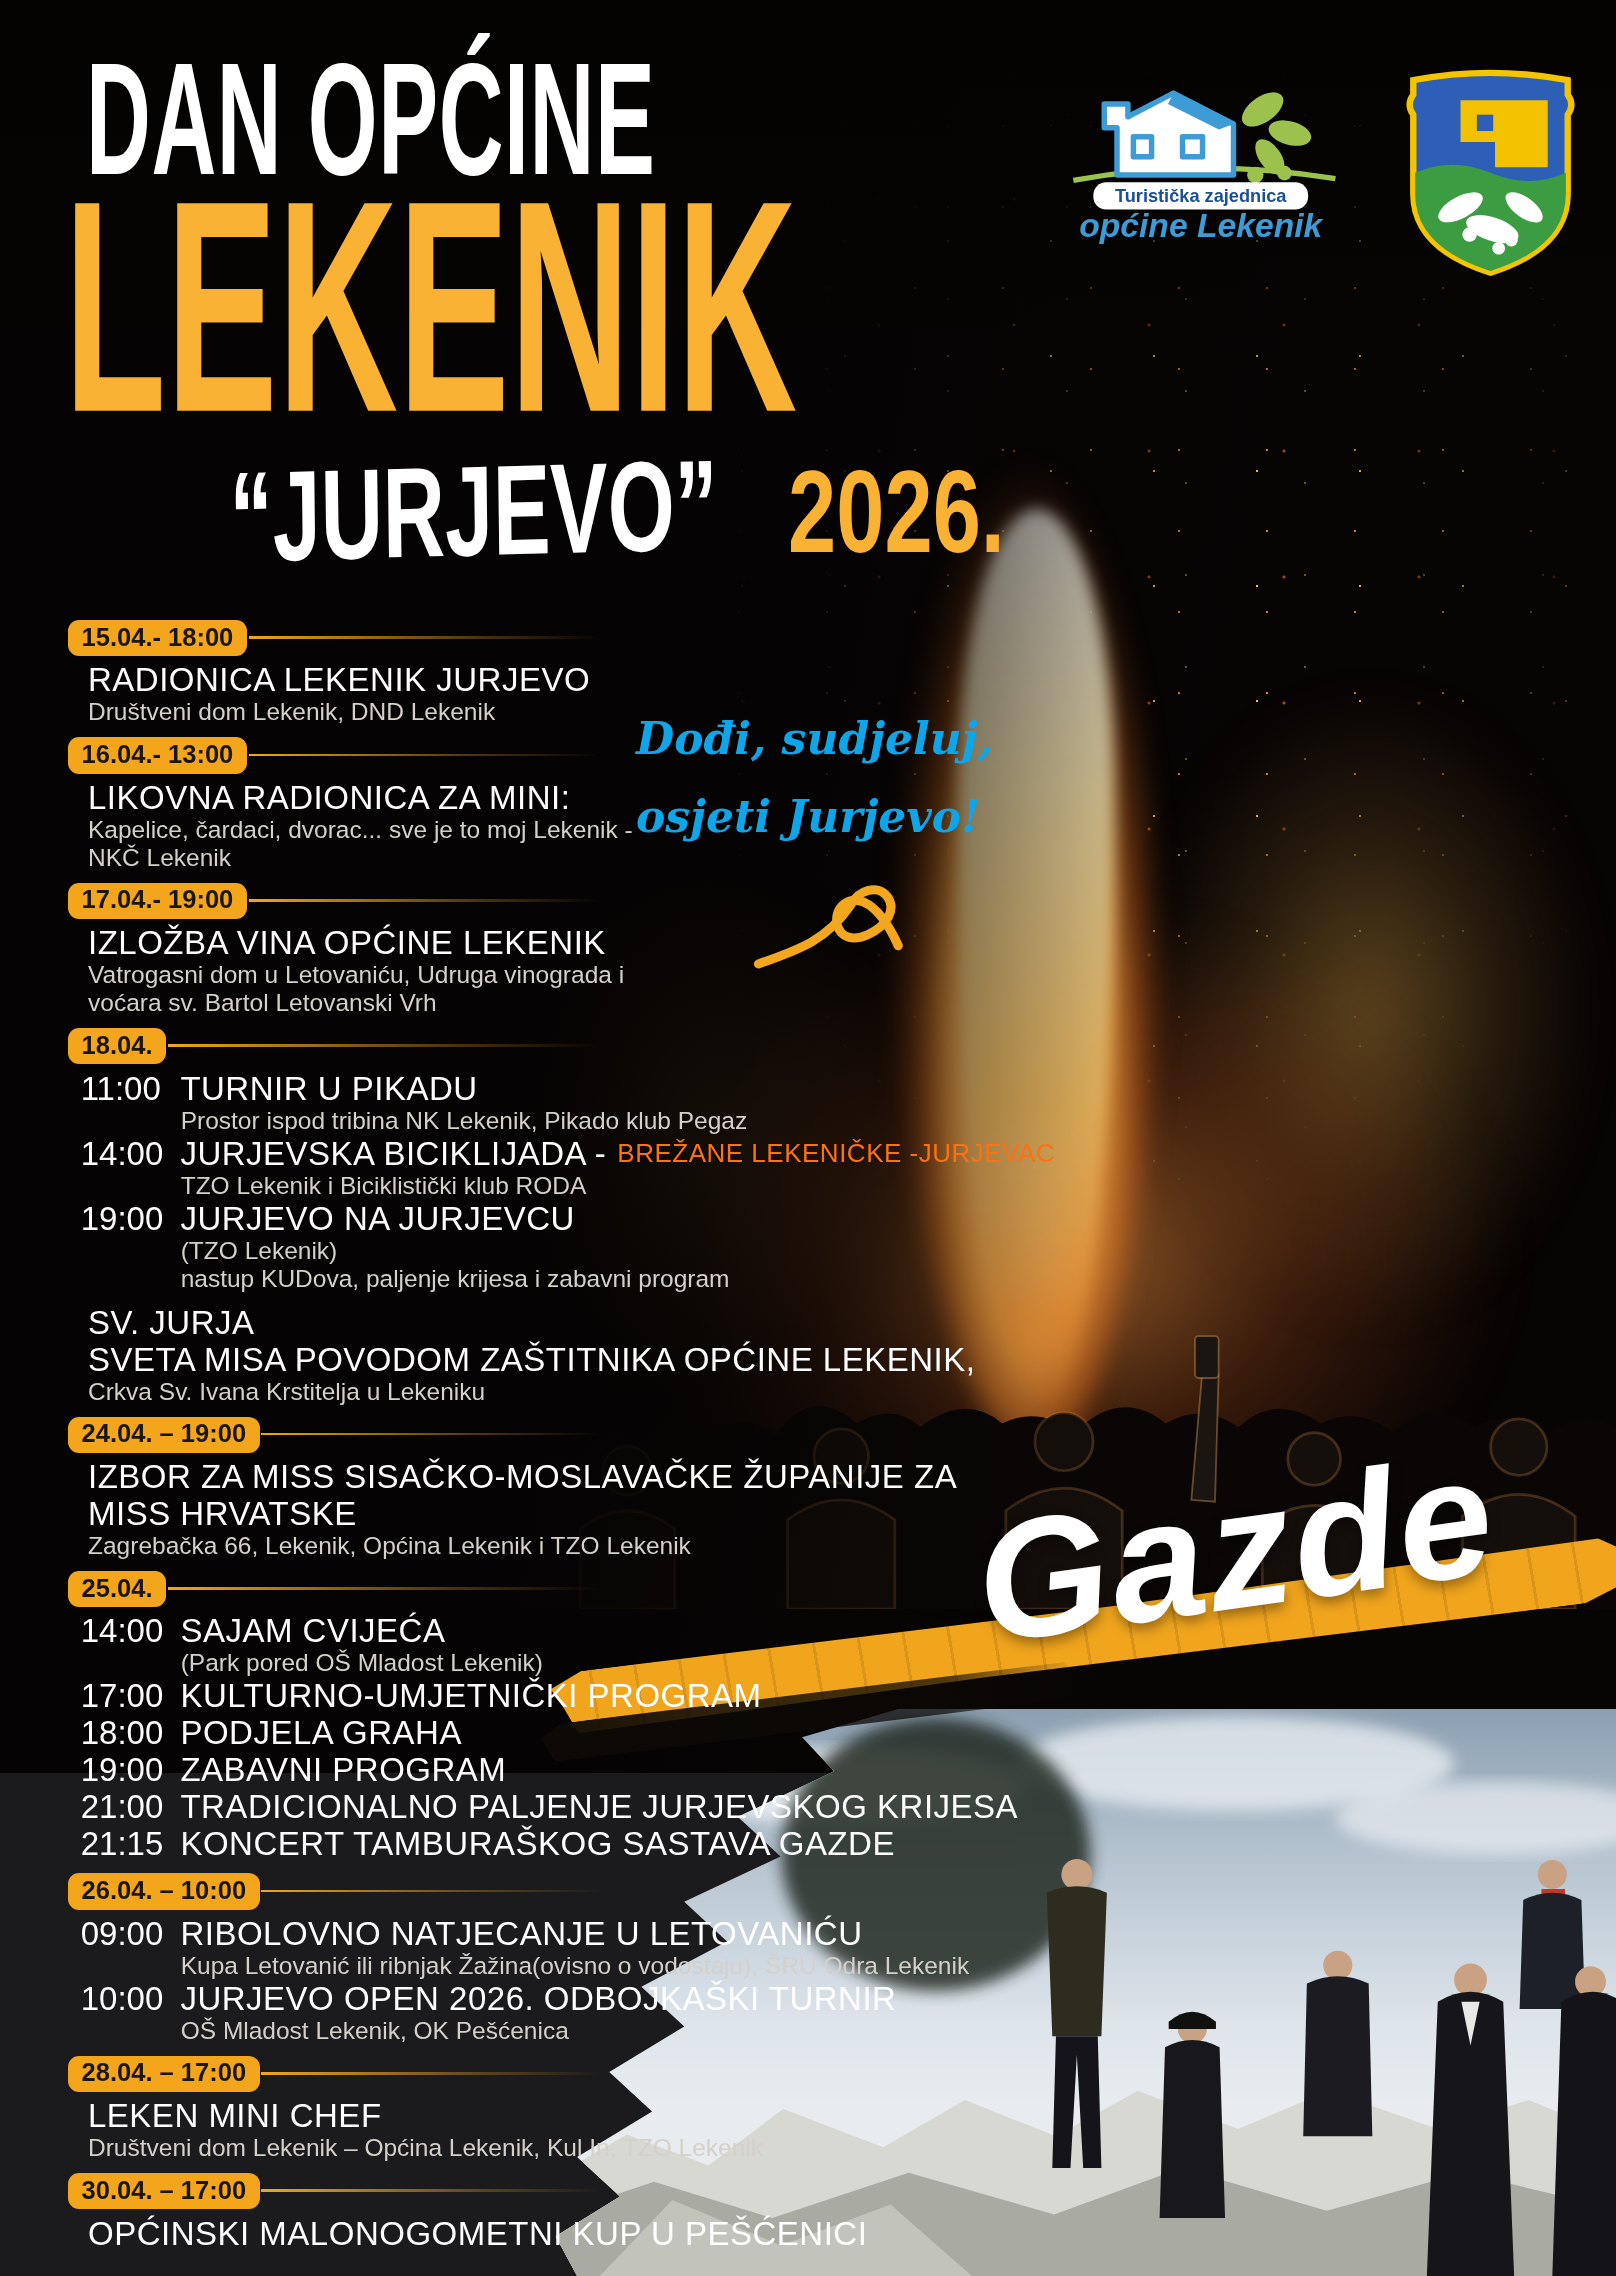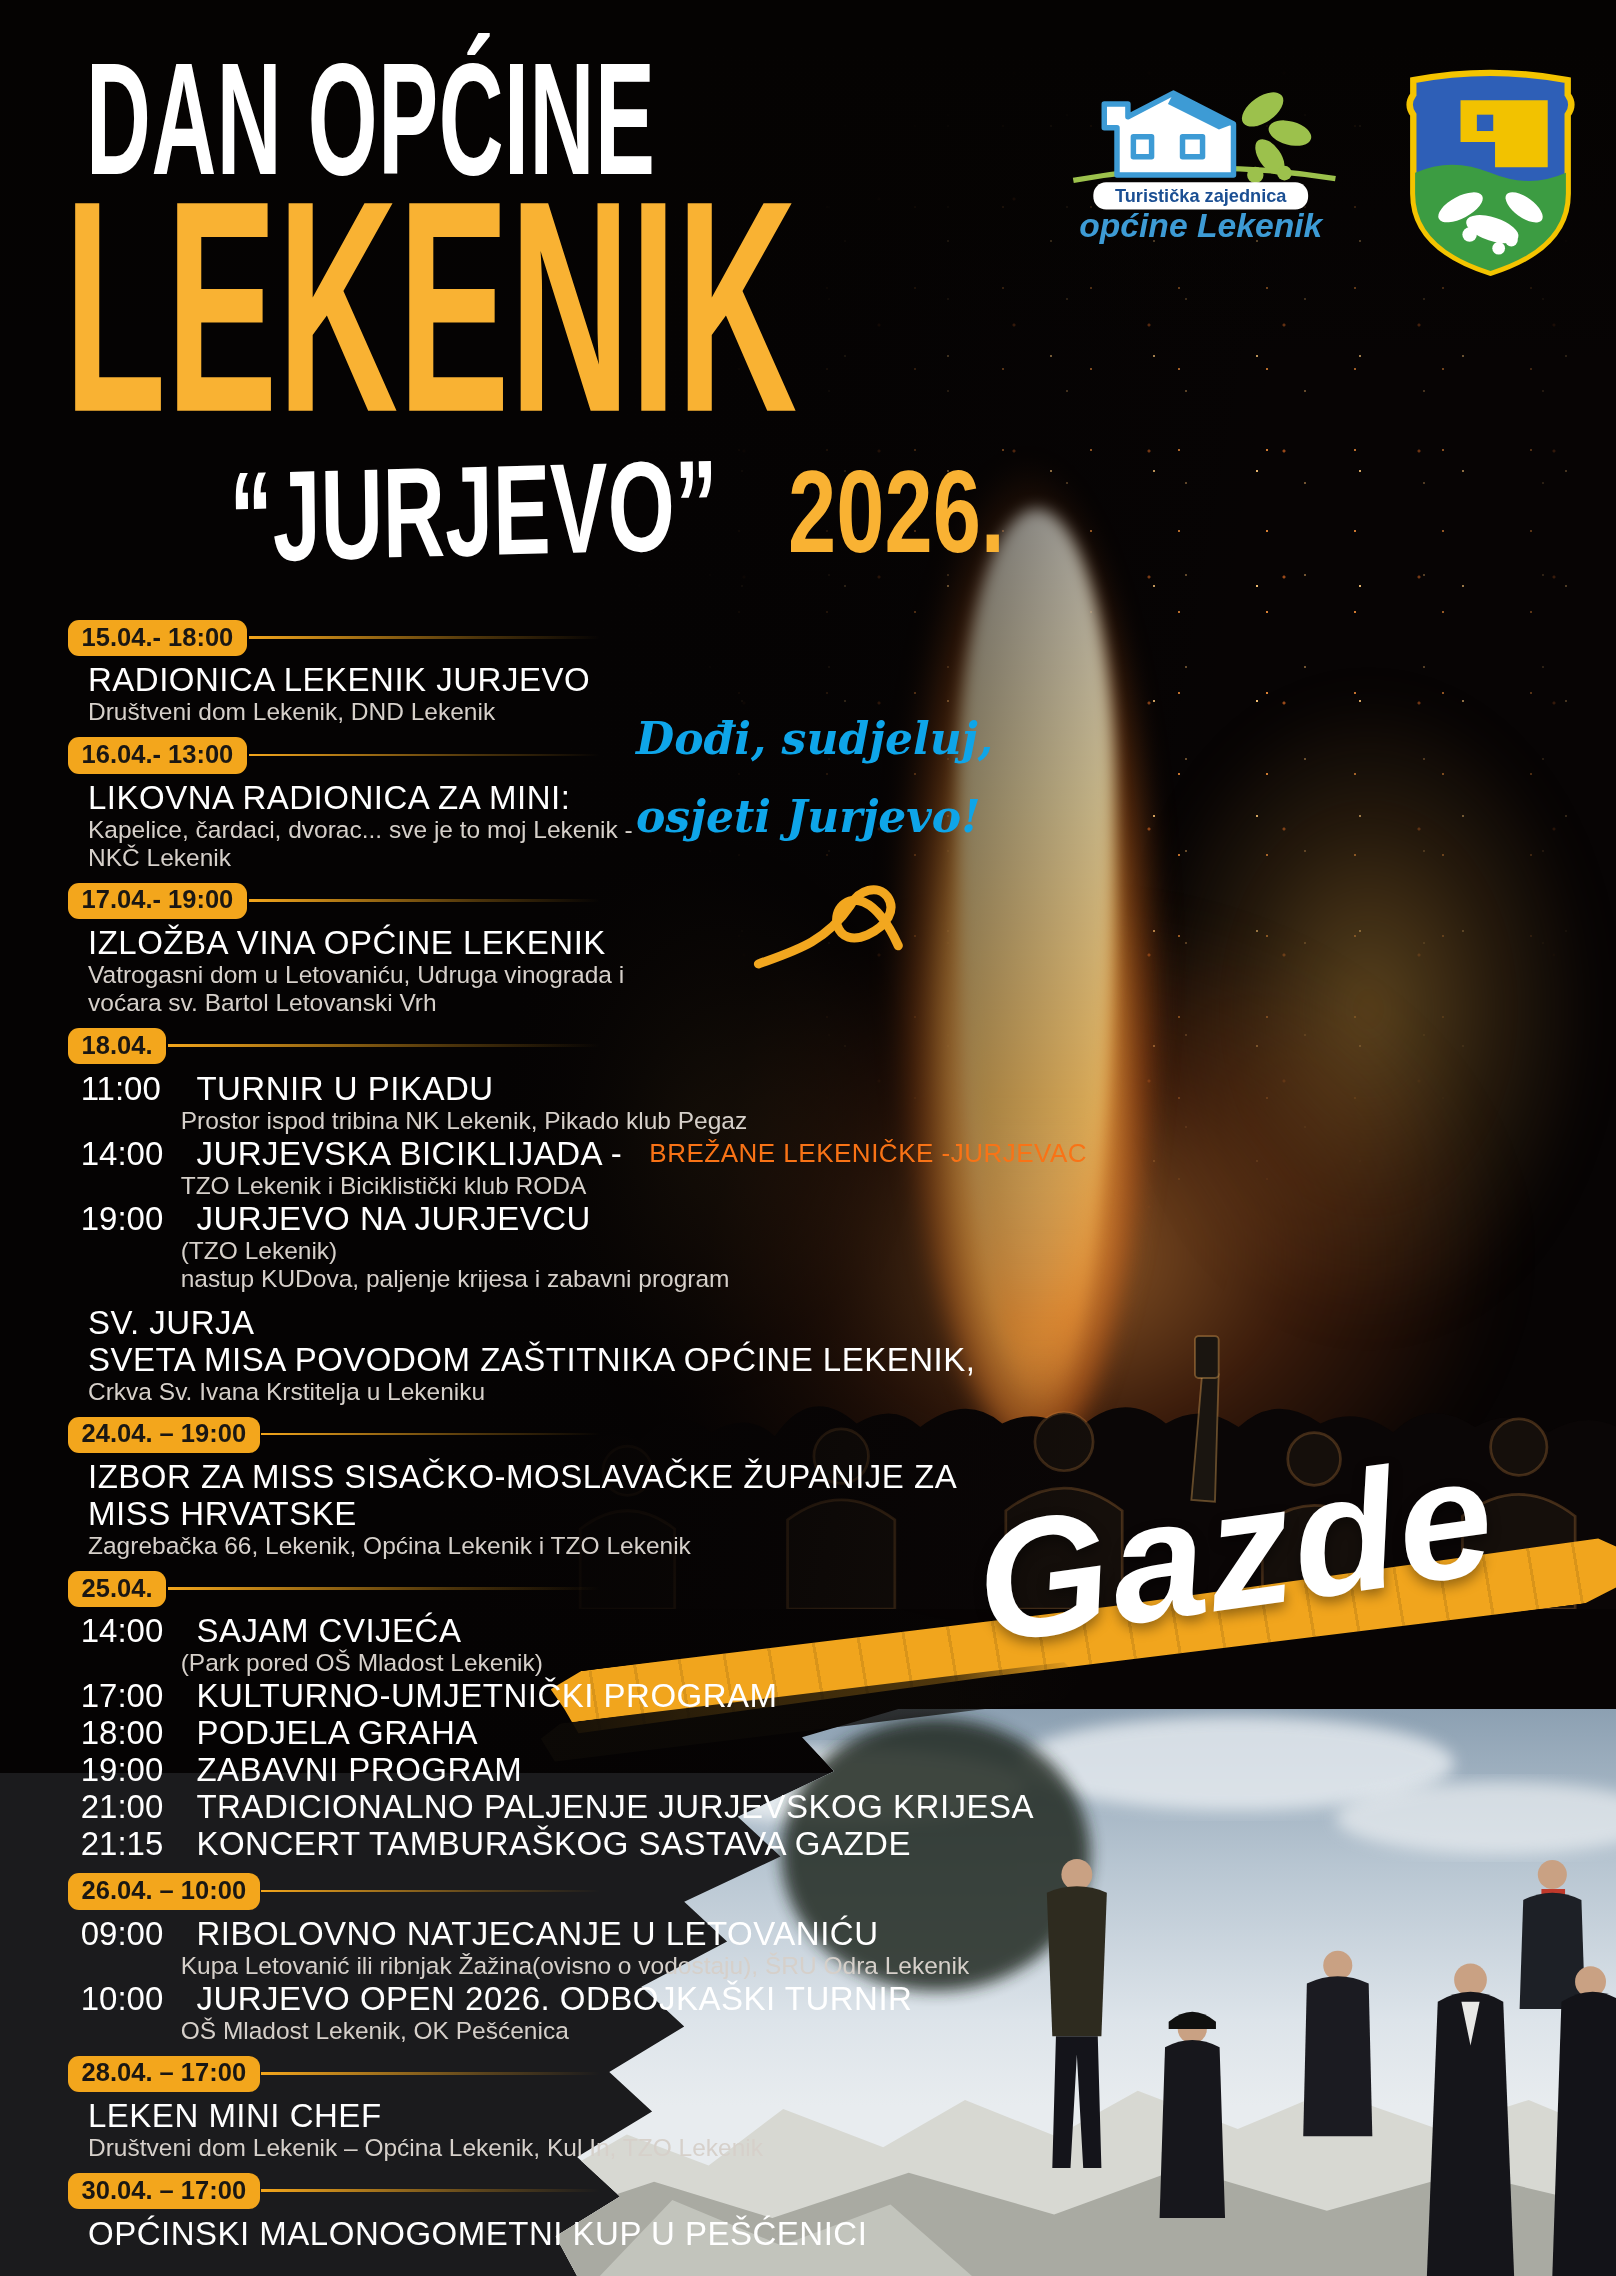--- a/index.html
+++ b/index.html
@@ -85,21 +85,21 @@
   .section{margin-top:11px;}
   .section:first-child{margin-top:0;}
   .badge-row{display:flex;align-items:flex-start;width:532px;height:35px;margin-bottom:6.4px;}
   .badge{background:#F3A61C;color:#1A1713;font-size:25.5px;font-weight:700;
     padding:2.7px 13.6px 5.5px;border-radius:11px;line-height:1.1;}
   .badge-line{flex:1;height:2.7px;margin-left:1.8px;align-self:center;
     background:linear-gradient(90deg,#F3A61C,rgba(243,166,28,.3) 65%,rgba(243,166,28,0));}
   .item{padding-left:20px;}
   .item.timed{padding-left:12.7px;}
   .title{font-size:33px;line-height:37px;font-weight:500;color:#fff;letter-spacing:0.5px;}
-  .row{display:flex;align-items:center;line-height:37px;gap:16px;}
+  .row{display:flex;align-items:center;line-height:37px;}
   .time{display:inline-block;width:87px;font-size:33px;font-weight:500;color:#fff;flex:none;}
   .row .title{margin-left:12.7px;}
   .suffix{font-size:26px;font-weight:500;color:#f97316;margin-left:11px;letter-spacing:0.5px;}
   .note{font-size:24.5px;line-height:28px;font-weight:300;color:#D6D0CA;}
   .timed .note{margin-left:100px;}
 </style>
 </head>
 <body>
 
 <div class="poster">

